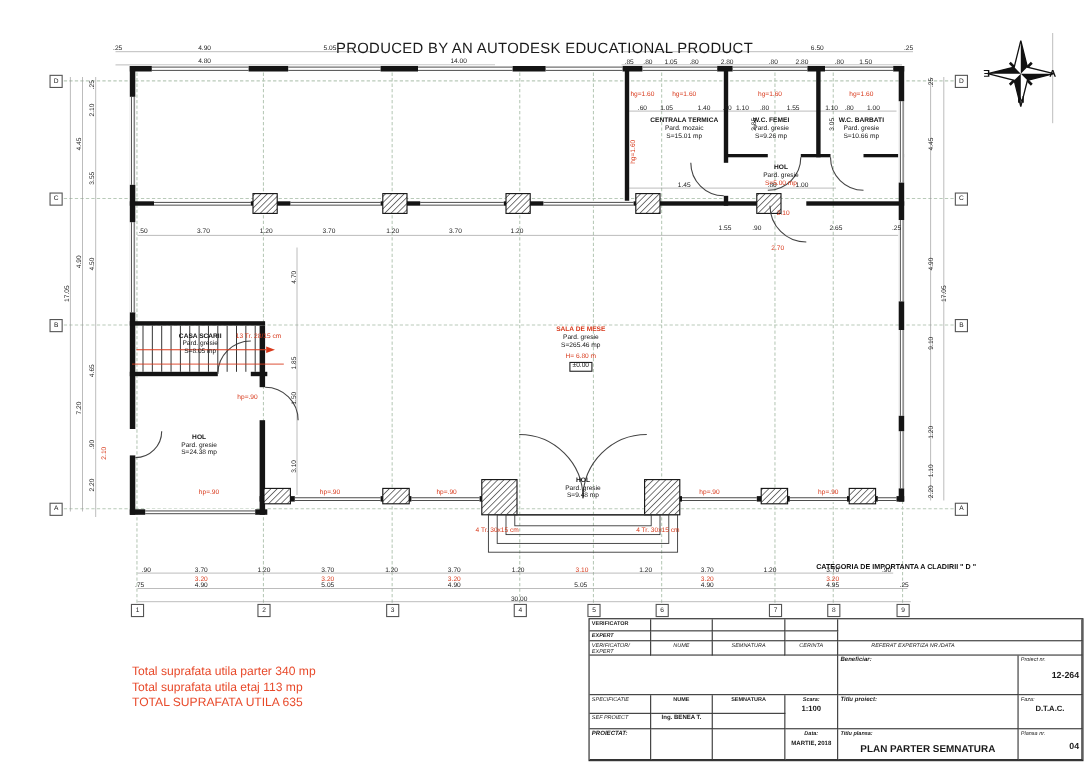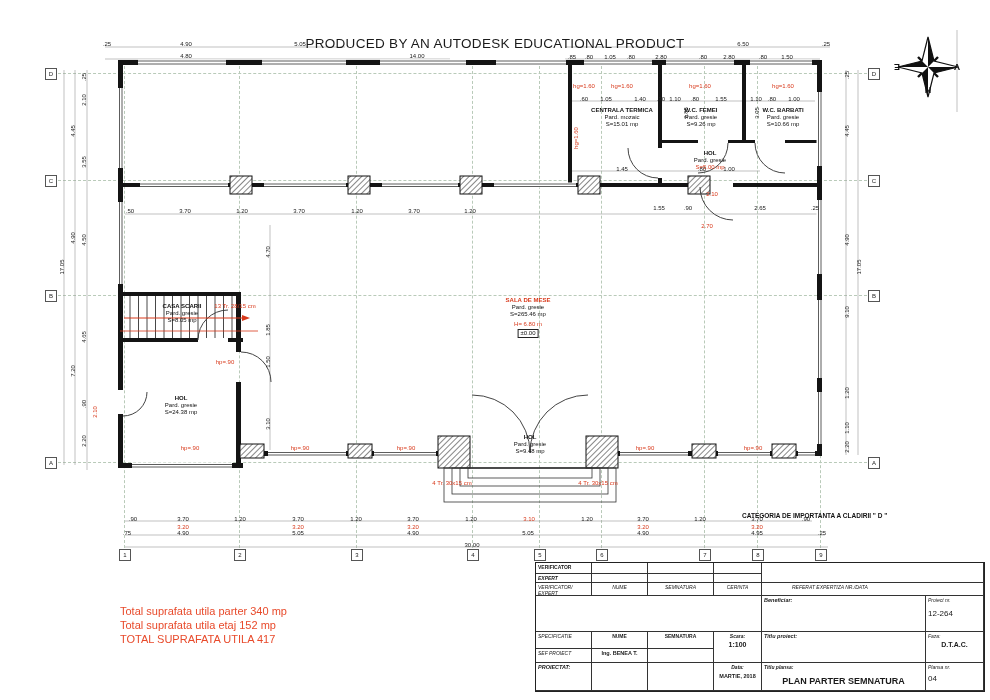--- a/index.html
+++ b/index.html
@@ -28,21 +28,21 @@
   .titleblock{position:absolute;left:535px;top:562px;width:450px;height:130px;
         border:1.5px solid #222;display:grid;box-sizing:border-box;
         grid-template-columns:56px 56px 66px 48px 164px 1fr;
         grid-template-rows:11px 9px 13px 36px 17px 14px 1fr;
         font-size:5px;background:#fff}
   .tc{border-right:1px solid #333;border-bottom:1px solid #333;padding:1px 2px;overflow:hidden;
       box-sizing:border-box}
   .it{font-style:italic}
   .bd{font-weight:bold}
   .ctr{text-align:center}
-  .val-lg{font-size:8px;font-weight:normal;text-align:left;margin-top:6px}
+  .val-lg{font-size:8px;font-weight:bold;text-align:right;margin-top:6px}
   .val-md{font-size:7px;font-weight:bold;text-align:center;margin-top:2px}
   .plansa-title{font-size:9px;font-weight:bold;text-align:center;margin-top:6px}
 </style>
 </head>
 <body>
 
 <div class="sheet">
 
   <div id="grid-underlay">
       <div class="gv" style="left: 124px; top: 66px; height: 482px;"></div>
@@ -338,22 +338,22 @@
         <div class="">S=9.48 mp</div>
       </div>
     </div>
 
   <div class="main-title">PRODUCED BY AN AUTODESK EDUCATIONAL PRODUCT</div>
 
   <div class="categoria">CATEGORIA DE IMPORTANTA  A CLADIRII "  D "</div>
 
   <div class="totals">
     <div>Total suprafata utila parter 340 mp</div>
-    <div>Total suprafata utila etaj 152 mp</div>
-    <div>TOTAL SUPRAFATA UTILA 417</div>
+    <div>Total suprafata utila etaj 113 mp</div>
+    <div>TOTAL SUPRAFATA UTILA 635</div>
   </div>
 
   <div class="titleblock">
     <div class="tc bd" style="grid-column:1;grid-row:1">VERIFICATOR</div>
     <div class="tc" style="grid-column:2;grid-row:1"></div>
     <div class="tc" style="grid-column:3;grid-row:1"></div>
     <div class="tc" style="grid-column:4;grid-row:1"></div>
     <div class="tc" style="grid-column:5/7;grid-row:1/3"></div>
     <div class="tc bd it" style="grid-column:1;grid-row:2">EXPERT</div>
     <div class="tc" style="grid-column:2;grid-row:2"></div>

